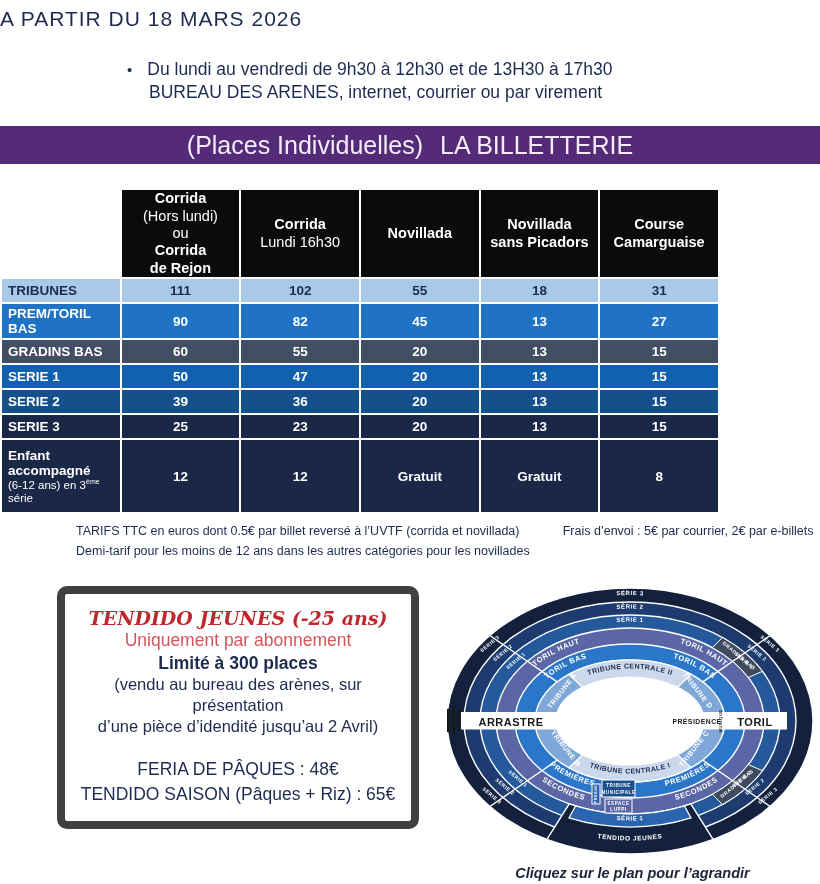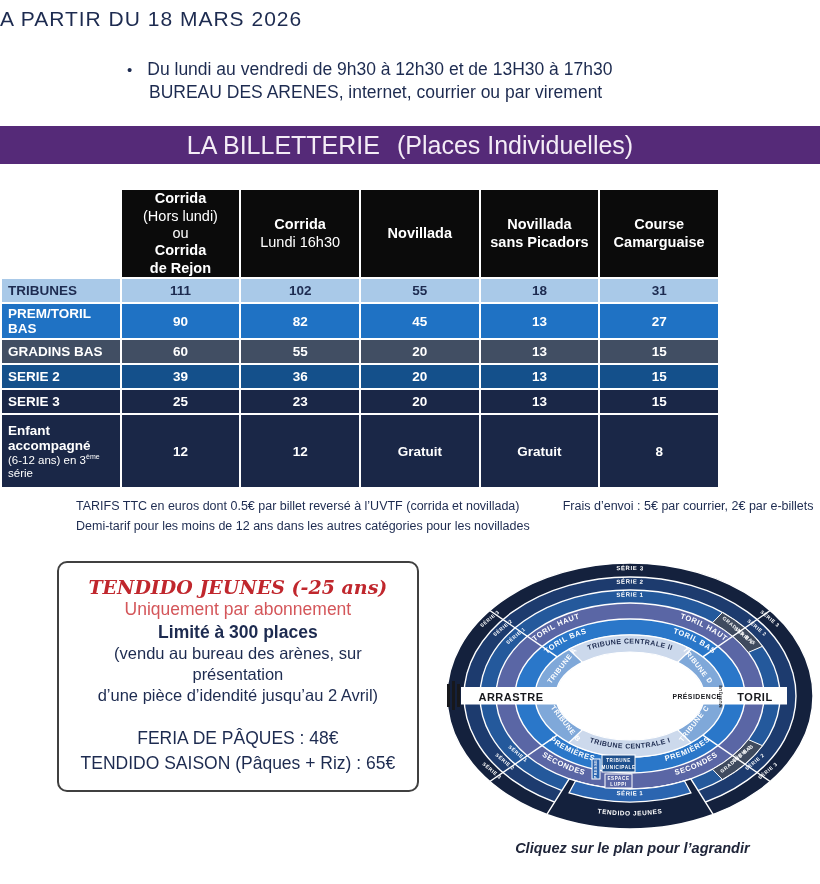--- a/index.html
+++ b/index.html
@@ -36,21 +36,21 @@
   }
   tbody tr.tall td,tbody tr.tall th{height:68px;}
   .rowlabel .small{display:block;font-weight:normal;font-size:11.5px;}
   .rowlabel sup{font-size:7px;}
   
   .notes{display:flex;align-items:flex-start;margin:8px 0 0 76px;font-size:12.5px;line-height:1.55;}
   .notes-right{margin-left:33px;white-space:nowrap;}
   
   .bottom{display:flex;margin-top:25px;}
   .tendido-box{
-    margin-left:57px;width:340px;border:2px solid #404040;border-radius:10px;
+    margin-left:57px;width:340px;border:8px solid #404040;border-radius:10px;
     padding:13px 11px 15px;text-align:center;align-self:flex-start;
   }
   .box-title{font-family:"DejaVu Serif",serif;font-style:italic;font-weight:bold;font-size:19px;}
   .box-sub{font-size:17.5px;margin-top:1px;text-align:center;}
   .box-bold{font-weight:bold;font-size:17.5px;margin-top:2px;}
   .box-line{font-size:16.5px;line-height:1.28;}
   .box-prices{margin-top:20px;font-weight:normal;font-size:17.5px;line-height:1.4;}
   .map-wrap{margin-left:26px;width:380px;text-align:center;}
   .map-caption{font-weight:bold;font-style:italic;font-size:14.5px;color:#20263a;margin-top:3px;}
   
@@ -65,22 +65,22 @@
 <div class="date-heading">A PARTIR DU 18 MARS 2026</div>
 
 <div class="bullets">
   <div class="b-line1">
     <span class="dot">•</span><span>Du lundi au vendredi de 9h30 à 12h30 et de 13H30 à 17h30</span>
   </div>
   <div class="b-line2">BUREAU DES ARENES, internet, courrier ou par virement</div>
 </div>
 
 <div class="banner" style="background:#552a78;">
+  <span>(Places Individuelles)</span>
   <span>LA BILLETTERIE</span>
-  <span>(Places Individuelles)</span>
 </div>
 
 <table class="pricing">
   <thead>
     <tr>
       <th class="corner"></th>
     <th class="colhead">
           <div class="b">Corrida</div>
           <div>(Hors lundi)</div>
           <div>ou</div>
@@ -118,20 +118,28 @@
         <td>90</td>
         <td>82</td>
         <td>45</td>
         <td>13</td>
         <td>27</td>
       </tr>
       <tr style="--rowbg: #414e63; --rowfg: #ffffff;">
         <th class="rowlabel">GRADINS BAS</th>
         <td>60</td>
         <td>55</td>
+        <td>20</td>
+        <td>13</td>
+        <td>15</td>
+      </tr>
+      <tr style="--rowbg: #1261ae; --rowfg: #ffffff;">
+        <th class="rowlabel">SERIE 1</th>
+        <td>50</td>
+        <td>47</td>
         <td>20</td>
         <td>13</td>
         <td>15</td>
       </tr>
       <tr style="--rowbg: #14508b; --rowfg: #ffffff;">
         <th class="rowlabel">SERIE 2</th>
         <td>39</td>
         <td>36</td>
         <td>20</td>
         <td>13</td>

